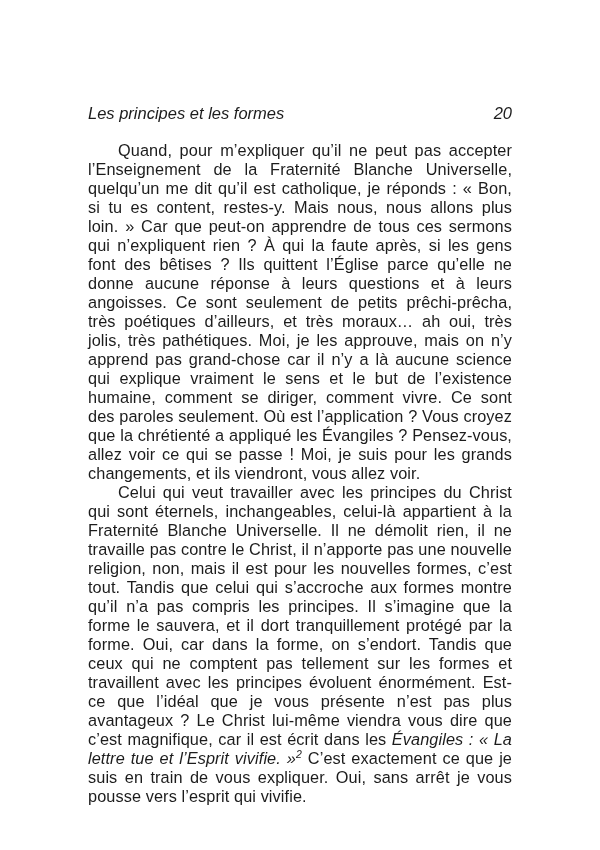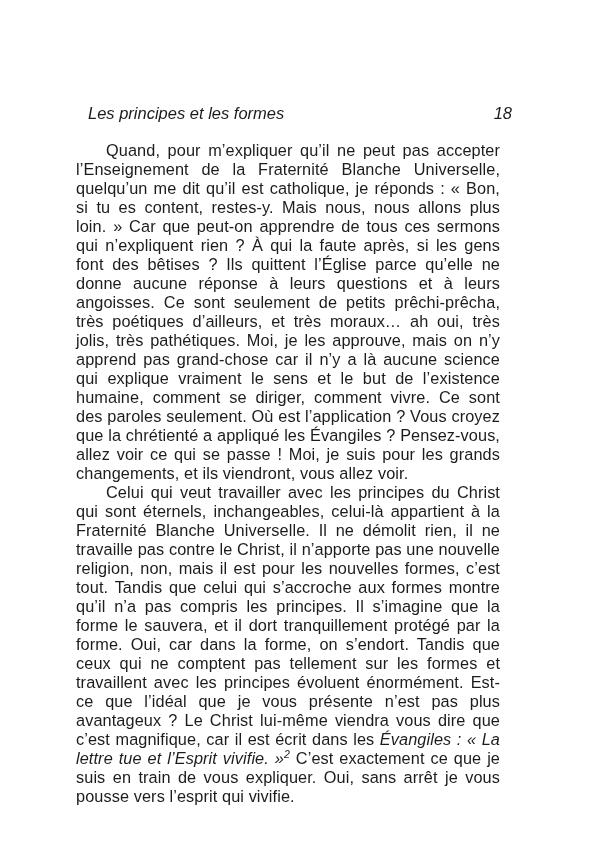--- a/index.html
+++ b/index.html
@@ -25,21 +25,21 @@
     display: flex;
     justify-content: space-between;
     align-items: baseline;
     font-style: italic;
     font-size: 16.5px;
     line-height: 19px;
   }
   .body-text {
     position: absolute;
     top: 97px;
-    left: 76px;
+    left: 88px;
     width: 424px;
     font-size: 16.3px;
     line-height: 19px;
     text-align: justify;
     letter-spacing: 0.1px;
   }
   .para {
     margin: 0;
     padding: 0;
     text-indent: 30px;
@@ -54,21 +54,21 @@
     line-height: 0;
   }
 </style>
 </head>
 <body>
 
 <div class="page">
 
   <header class="running-head">
     <span>Les principes et les formes</span>
-    <span>18</span>
+    <span>20</span>
   </header>
 
   <main class="body-text">
     <p class="para">Quand, pour m’expliquer qu’il ne peut pas accepter l’Enseignement de la Fraternité Blanche Universelle, quelqu’un me dit qu’il est catholique, je réponds : « Bon, si tu es content, restes-y. Mais nous, nous allons plus loin. » Car que peut-on apprendre de tous ces sermons qui n’expliquent rien ? À qui la faute après, si les gens font des bêtises ? Ils quittent l’Église parce qu’elle ne donne aucune réponse à leurs questions et à leurs angoisses. Ce sont seulement de petits prêchi-prêcha, très poétiques d’ailleurs, et très moraux… ah oui, très jolis, très pathétiques. Moi, je les approuve, mais on n’y apprend pas grand-chose car il n’y a là aucune science qui explique vraiment le sens et le but de l’existence humaine, comment se diriger, comment vivre. Ce sont des paroles seulement. Où est l’application ? Vous croyez que la chrétienté a appliqué les Évangiles ? Pensez-vous, allez voir ce qui se passe ! Moi, je suis pour les grands changements, et ils viendront, vous allez voir.</p>
     <p class="para"><span>Celui qui veut travailler avec les principes du Christ qui sont éternels, inchangeables, celui-là appartient à la Fraternité Blanche Universelle. Il ne démolit rien, il ne travaille pas contre le Christ, il n’apporte pas une nouvelle religion, non, mais il est pour les nouvelles formes, c’est tout. Tandis que celui qui s’accroche aux formes montre qu’il n’a pas compris les principes. Il s’imagine que la forme le sauvera, et il dort tranquillement protégé par la forme. Oui, car dans la forme, on s’endort. Tandis que ceux qui ne comptent pas tellement sur les formes et travaillent avec les principes évoluent énormément. Est-ce que l’idéal que je vous présente n’est pas plus avantageux ? Le Christ lui-même viendra vous dire que c’est magnifique, car il est écrit dans les </span><span class="quote-italic">Évangiles : « La lettre tue et l’Esprit vivifie. »</span><sup class="footnote-ref">2</sup><span> C’est exactement ce que je suis en train de vous expliquer. Oui, sans arrêt je vous pousse vers l’esprit qui vivifie.</span></p>
   </main>
 
 </div>
 
 </body></html>

